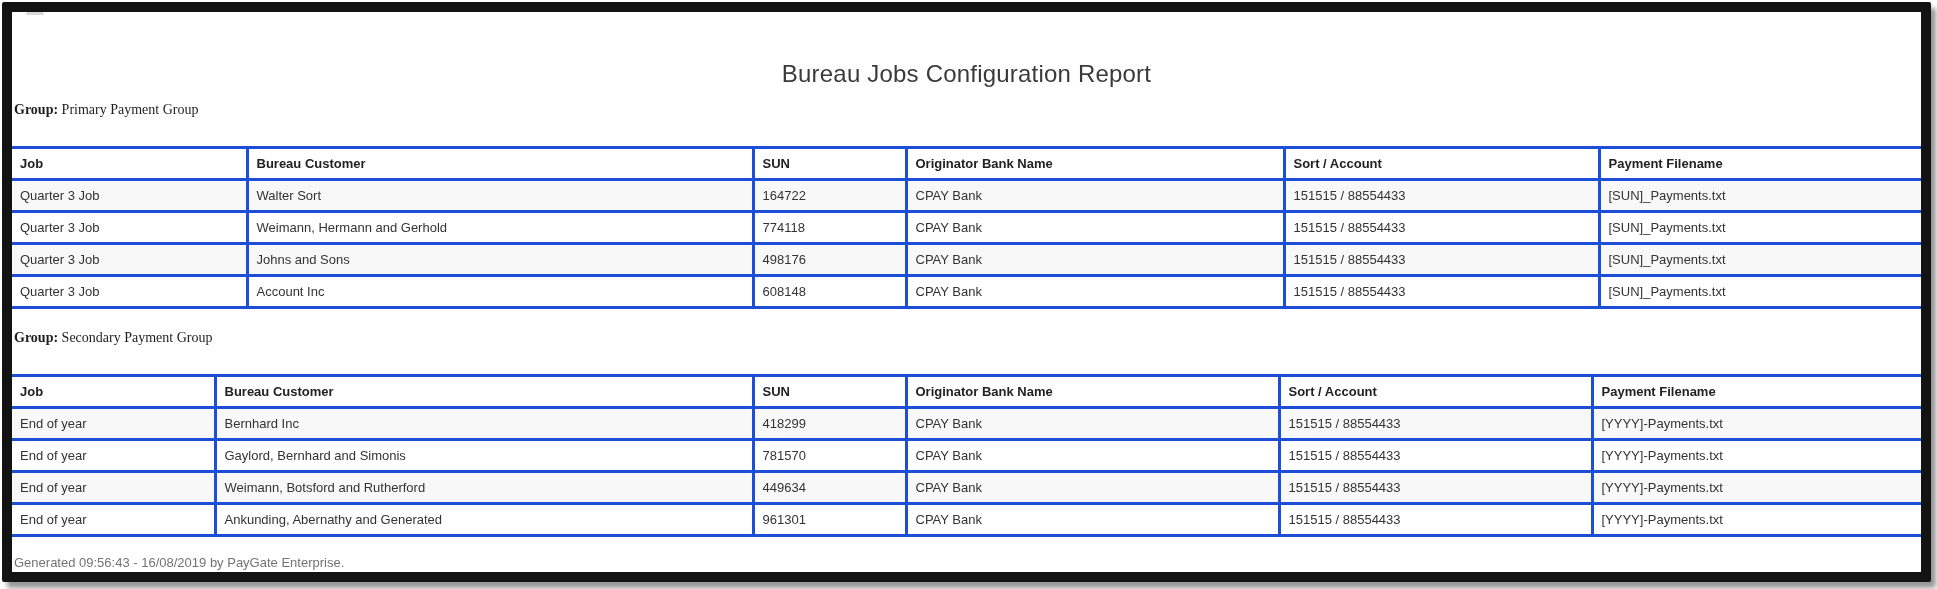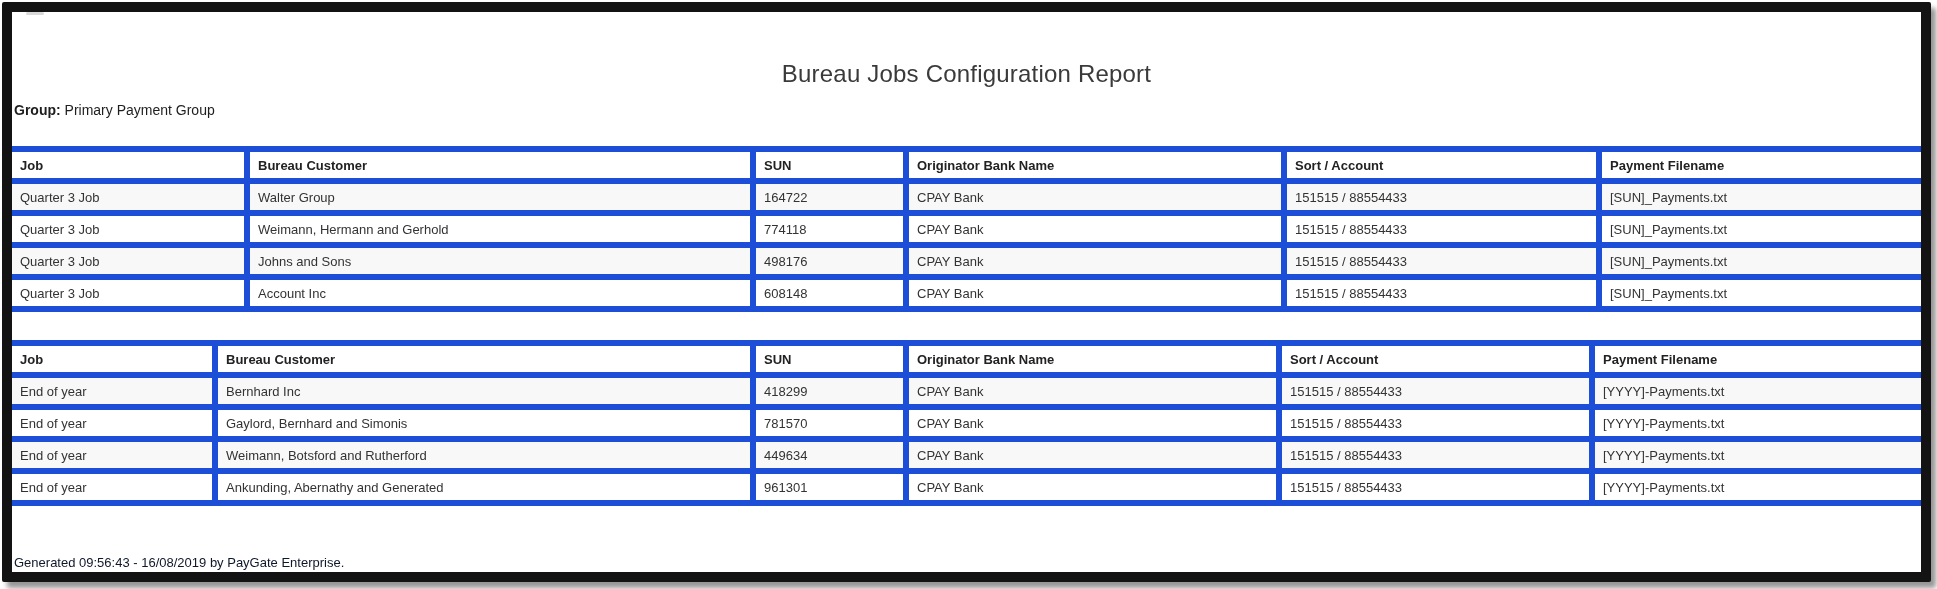--- a/index.html
+++ b/index.html
@@ -45,57 +45,58 @@
     text-align: center;
     font-size: 24px;
     font-weight: 400;
     color: #3a3a3a;
     letter-spacing: 0.2px;
   }
   .group-label {
     margin: 14px 0 0 2px;
     font-size: 14px;
     color: #1e1e1e;
+    font-family: Liberation Serif, serif;
   }
   .group-label.second {
     margin-top: 21px;
   }
   .group-label .prefix { font-weight: bold; }
   table.report-table {
     width: 1909px;
     border-collapse: collapse;
     table-layout: fixed;
     margin-top: 28px;
   }
   table.report-table th,
   table.report-table td {
     box-sizing: border-box;
     height: 32px;
     padding: 0 8px;
     font-size: 13px;
     color: #333333;
     text-align: left;
     vertical-align: middle;
-    border: 6px solid #1d4ed8;
+    border: 3px solid #1d4ed8;
     white-space: nowrap;
     overflow: hidden;
   }
   table.report-table th { font-weight: bold; color: #222222; background: #ffffff; }
   table.report-table th:first-child,
   table.report-table td:first-child { border-left: 0; }
   table.report-table th:last-child,
   table.report-table td:last-child { border-right: 0; }
   table.report-table tbody tr:nth-child(odd) { background: #f8f8f8; }
   table.report-table tbody tr:nth-child(even) { background: #ffffff; }
   .report-footer {
     position: absolute;
     left: 2px;
     bottom: 1px;
     font-size: 13px;
-    color: #0f172a;
+    color: #737373;
   }
 </style>
 </head>
 <body>
 
 <div class="window">
   <div class="content">
     <div class="print-artifact"></div>
     <h1 class="report-title">Bureau Jobs Configuration Report</h1>
     <div id="groups-container">
@@ -115,21 +116,21 @@
               <th>Bureau Customer</th>
               <th>SUN</th>
               <th>Originator Bank Name</th>
               <th>Sort / Account</th>
               <th>Payment Filename</th>
             </tr>
           </thead>
           <tbody>
             <tr>
               <td>Quarter 3 Job</td>
-              <td>Walter Group</td>
+              <td>Walter Sort</td>
               <td>164722</td>
               <td>CPAY Bank</td>
               <td>151515 / 88554433</td>
               <td>[SUN]_Payments.txt</td>
             </tr>
             <tr>
               <td>Quarter 3 Job</td>
               <td>Weimann, Hermann and Gerhold</td>
               <td>774118</td>
               <td>CPAY Bank</td>
@@ -147,20 +148,21 @@
             <tr>
               <td>Quarter 3 Job</td>
               <td>Account Inc</td>
               <td>608148</td>
               <td>CPAY Bank</td>
               <td>151515 / 88554433</td>
               <td>[SUN]_Payments.txt</td>
             </tr>
           </tbody>
         </table>
+        <div class="group-label second"><span class="prefix">Group:</span><span> Secondary Payment Group</span></div>
         <table class="report-table">
           <colgroup>
             <col style="width: 203px;">
             <col style="width: 538px;">
             <col style="width: 153px;">
             <col style="width: 373px;">
             <col style="width: 313px;">
             <col style="width: 329px;">
           </colgroup>
           <thead>

